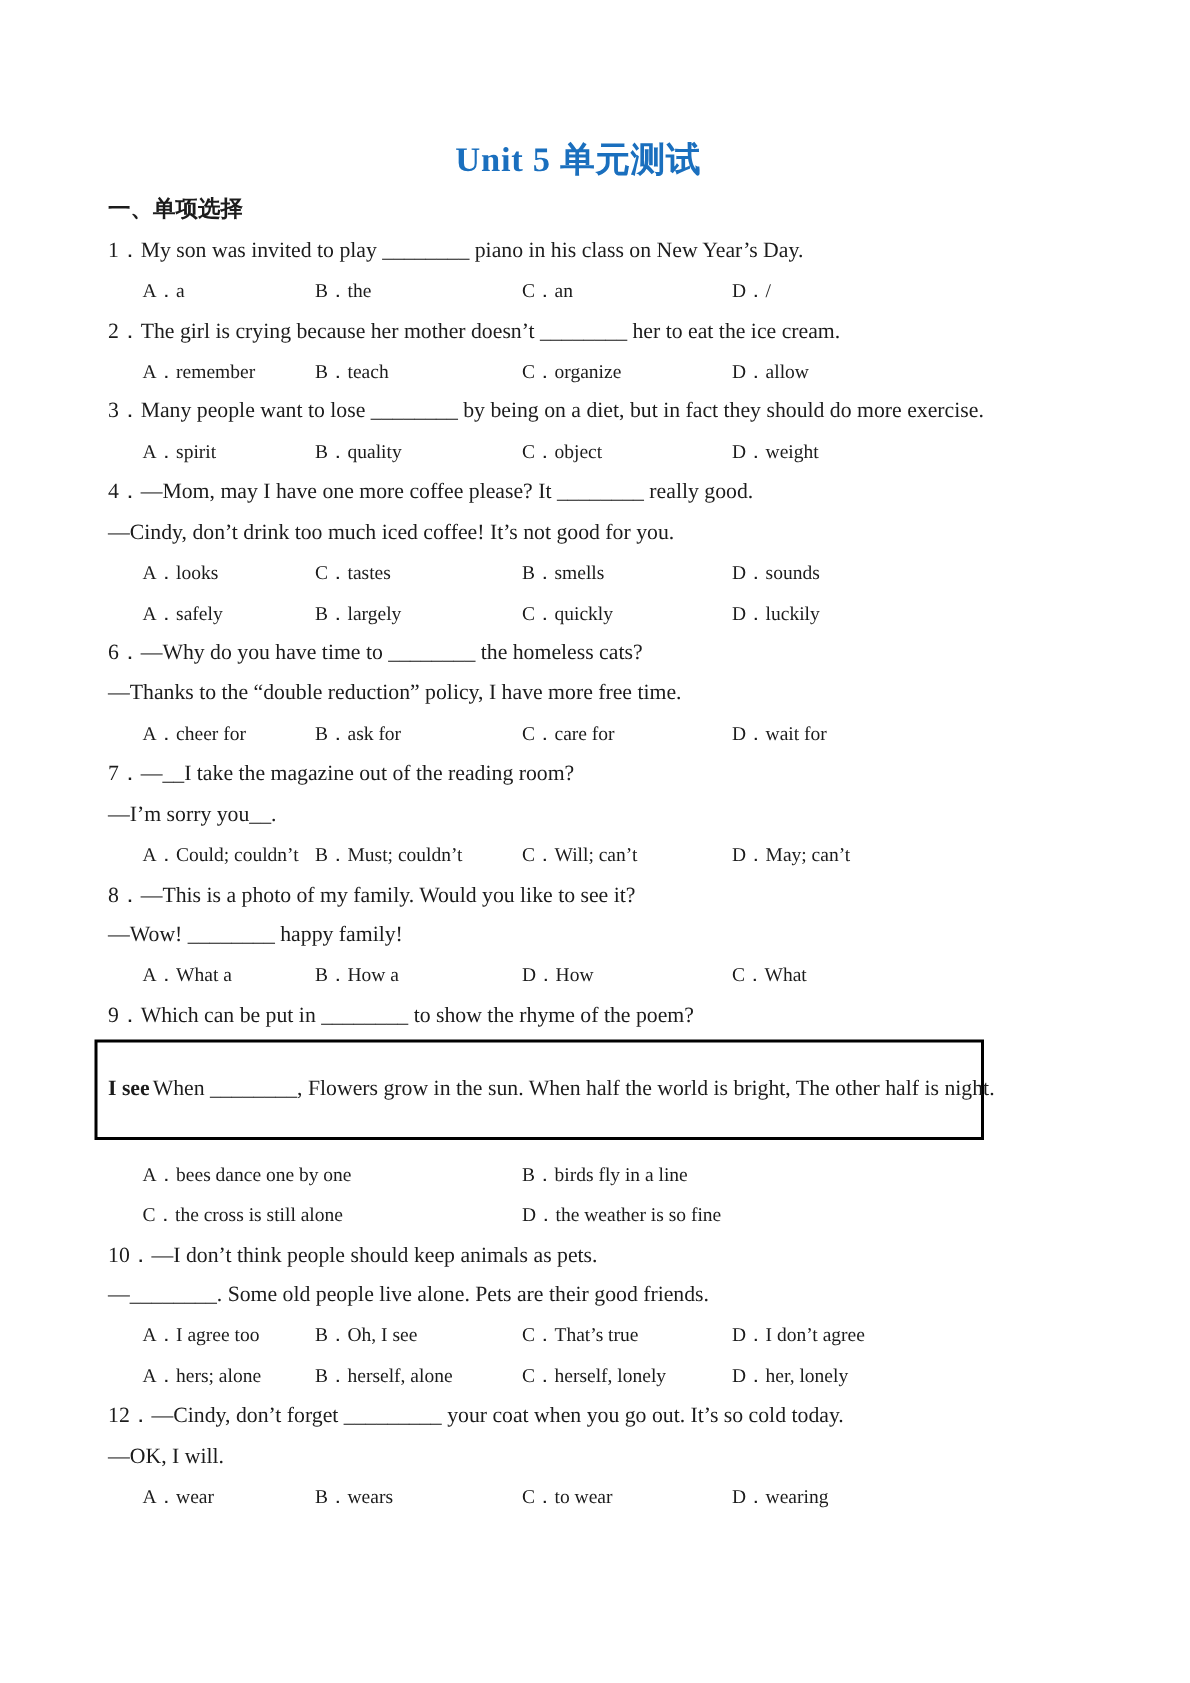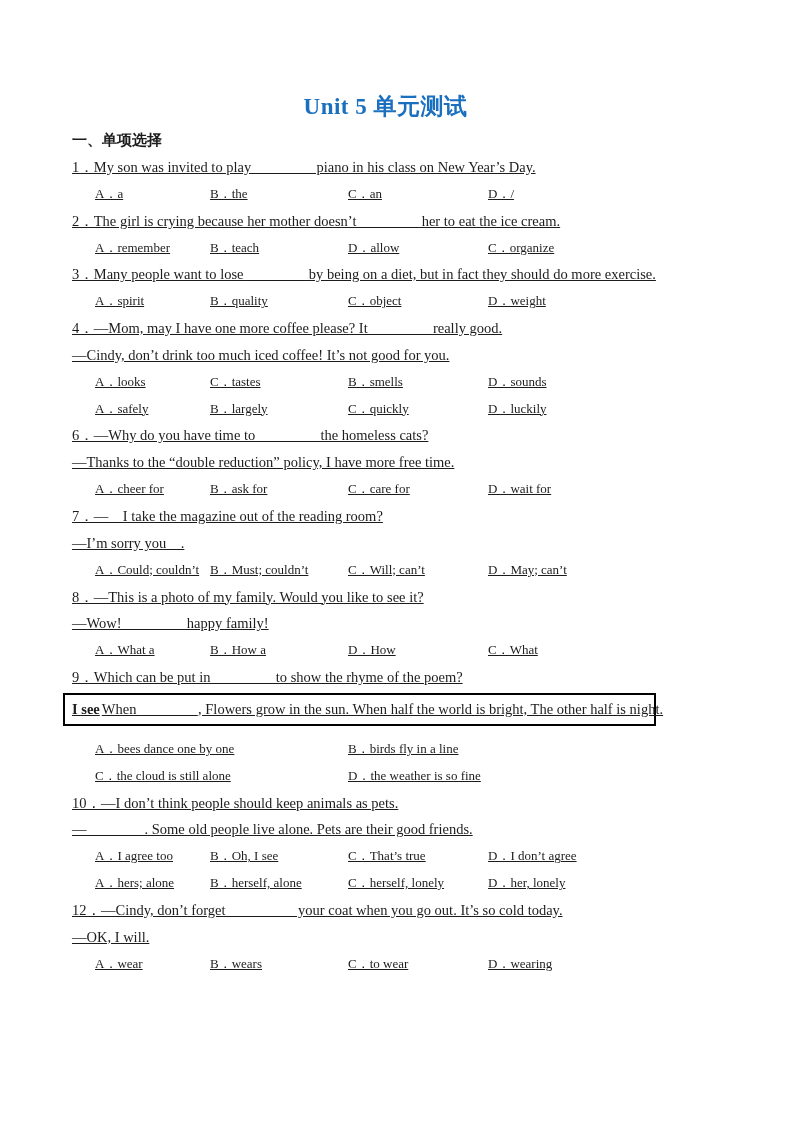--- a/index.html
+++ b/index.html
@@ -29,21 +29,20 @@
     letter-spacing: 0.5px;
   }
   .section {
     margin: 6px 0 0 0;
     font-size: 15px;
     font-weight: bold;
     line-height: 24px;
   }
   .questions {
     margin-top: 2px;
-    text-decoration: underline;
   }
   .qblock {
     margin: 0;
   }
   .qline {
     margin: 0;
     font-size: 14.5px;
     line-height: 26.85px;
     white-space: pre;
   }
@@ -60,21 +59,21 @@
     grid-template-columns: 253px auto;
   }
   .opt {
     white-space: pre;
   }
   .poem-box {
     box-sizing: border-box;
     width: 593px;
     margin: 2px 0 10px -9px;
     border: 2px solid #000000;
-    padding: 2px 7px;
+    padding: 19px 7px;
     font-size: 14.5px;
     line-height: 25px;
     white-space: nowrap;
   }
   .poem-box .lead {
     font-weight: bold;
     margin-right: 2px;
   }
 </style>
 </head>
@@ -91,22 +90,22 @@
           <span class="opt">B．the</span>
           <span class="opt">C．an</span>
           <span class="opt">D．/</span>
         </div>
       </div>
       <div class="qblock">
         <p class="qline">2．The girl is crying because her mother doesn’t ________ her to eat the ice cream.</p>
         <div class="opts opts4">
           <span class="opt">A．remember</span>
           <span class="opt">B．teach</span>
+          <span class="opt">C．organize</span>
           <span class="opt">D．allow</span>
-          <span class="opt">C．organize</span>
         </div>
       </div>
       <div class="qblock">
         <p class="qline">3．Many people want to lose ________ by being on a diet, but in fact they should do more exercise.</p>
         <div class="opts opts4">
           <span class="opt">A．spirit</span>
           <span class="opt">B．quality</span>
           <span class="opt">C．object</span>
           <span class="opt">D．weight</span>
         </div>
@@ -158,21 +157,21 @@
           <span class="opt">D．How</span>
           <span class="opt">C．What</span>
         </div>
       </div>
       <div class="qblock">
         <p class="qline">9．Which can be put in ________ to show the rhyme of the poem?</p>
         <div class="poem-box" style="border-color: rgb(0, 0, 0);"><span class="lead">I see</span><span>When ________, Flowers grow in the sun. When half the world is bright, The other half is night.</span></div>
         <div class="opts opts2">
           <span class="opt">A．bees dance one by one</span>
           <span class="opt">B．birds fly in a line</span>
-          <span class="opt">C．the cloud is still alone</span>
+          <span class="opt">C．the cross is still alone</span>
           <span class="opt">D．the weather is so fine</span>
         </div>
       </div>
       <div class="qblock">
         <p class="qline">10．—I don’t think people should keep animals as pets.</p>
         <p class="qline">—________. Some old people live alone. Pets are their good friends.</p>
         <div class="opts opts4">
           <span class="opt">A．I agree too</span>
           <span class="opt">B．Oh, I see</span>
           <span class="opt">C．That’s true</span>

